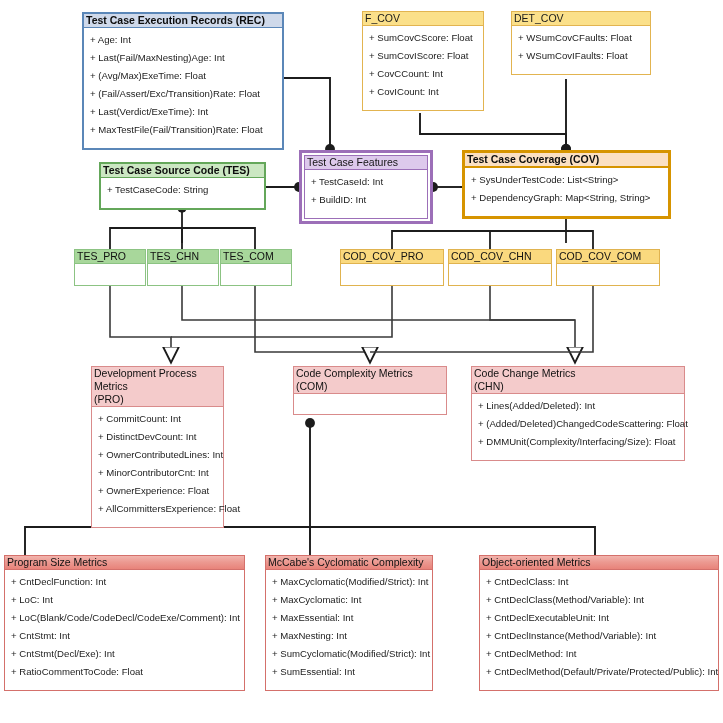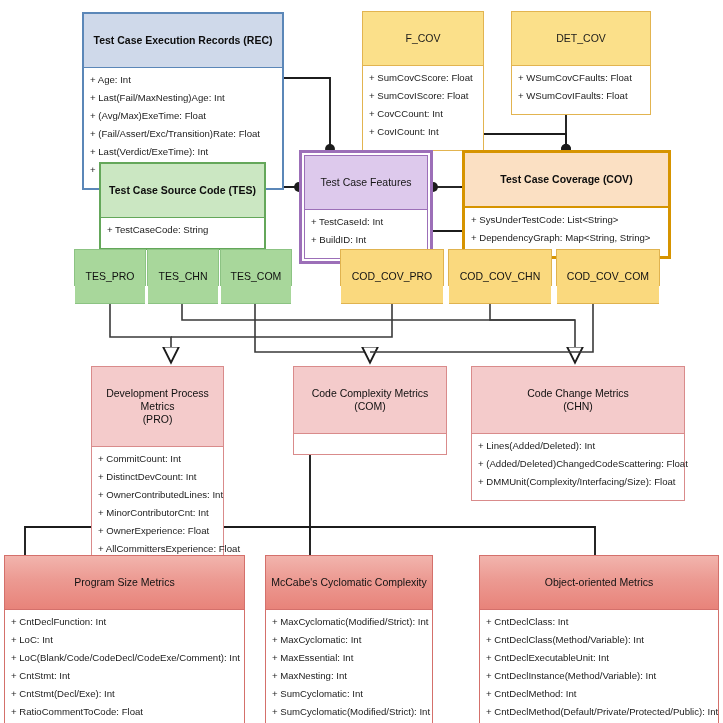--- a/index.html
+++ b/index.html
@@ -9,24 +9,24 @@
     font-family:"Liberation Sans","DejaVu Sans",sans-serif;
     overflow:hidden;
     position:relative;
   }
   #stage{position:absolute;left:0;top:0;width:723px;height:723px;}
   svg.wires{position:absolute;left:0;top:0;width:723px;height:723px;pointer-events:none;}
 
   .cls{position:absolute;box-sizing:border-box;background:#ffffff;}
   .cls .hd{
     box-sizing:border-box;
-    text-align:center;
+    text-align:left;
     font-size:10.5px;
     line-height:13px;
-    padding:20px 2px;
+    padding:0 2px;
   }
   .cls .body{box-sizing:border-box;padding:2px 0 10px 0;}
   .cls .attr{
     font-size:9.6px;
     line-height:11px;
     padding:3.5px 6px;
     color:#1b1b1b;
     white-space:nowrap;
   }
 
@@ -271,21 +271,20 @@
     </div>
   </div>
 
   <div class="cls sk-red" style="left:265px;top:555px;width:168px;">
     <div class="hd">McCabe's Cyclomatic Complexity</div>
     <div class="body">
       <div class="attr">+ MaxCyclomatic(Modified/Strict): Int</div>
       <div class="attr">+ MaxCyclomatic: Int</div>
       <div class="attr">+ MaxEssential: Int</div>
       <div class="attr">+ MaxNesting: Int</div>
-      <div class="attr">+ SumCyclomatic: Int</div>
       <div class="attr">+ SumCyclomatic(Modified/Strict): Int</div>
       <div class="attr">+ SumEssential: Int</div>
     </div>
   </div>
 
   <div class="cls sk-red" style="left:479px;top:555px;width:240px;">
     <div class="hd">Object-oriented Metrics</div>
     <div class="body">
       <div class="attr">+ CntDeclClass: Int</div>
       <div class="attr">+ CntDeclClass(Method/Variable): Int</div>

